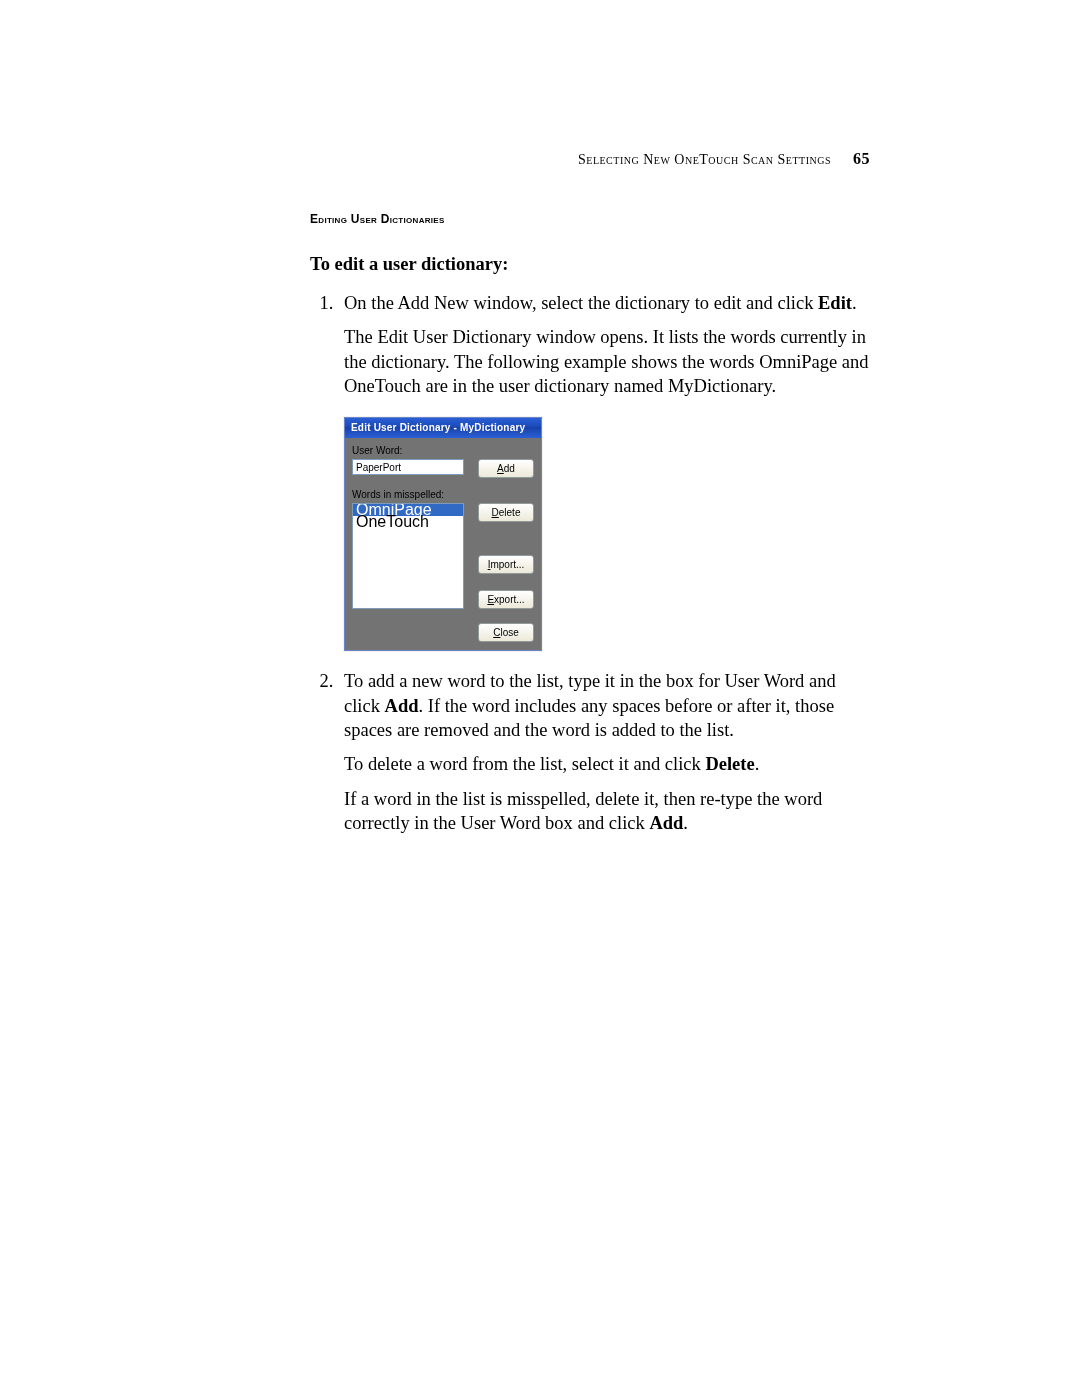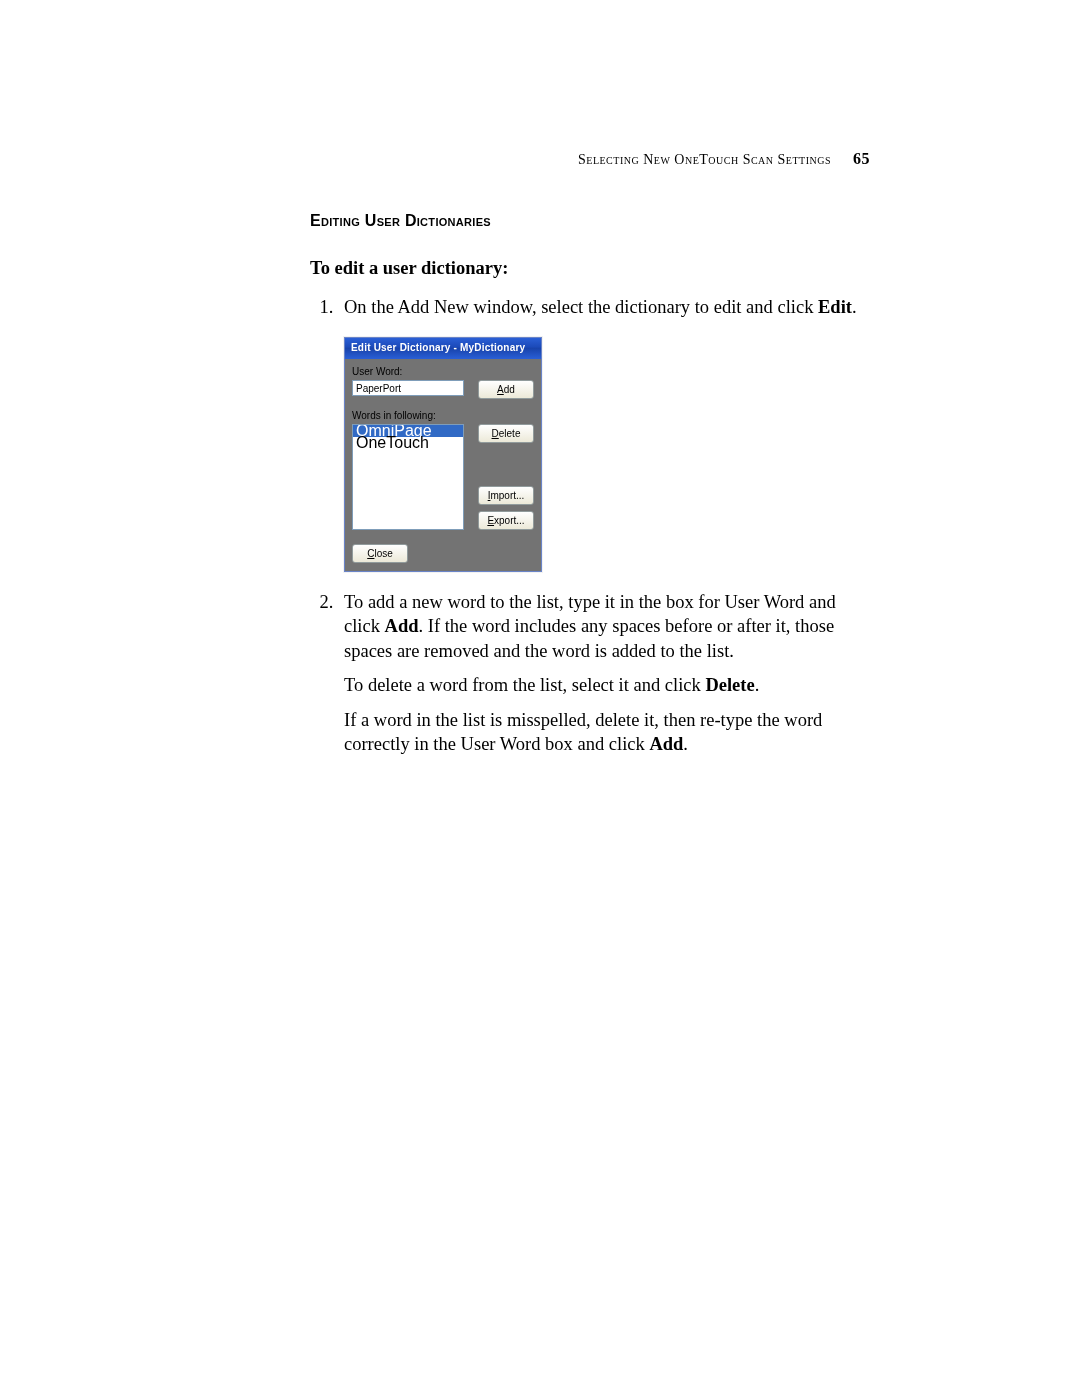--- a/index.html
+++ b/index.html
@@ -34,21 +34,21 @@
   }
   .running-head .page-num {
     font-weight: bold;
     margin-left: 18px;
     font-size: 16px;
   }
   .section-title {
     font-family: Arial, Helvetica, sans-serif;
     font-weight: bold;
     font-variant: small-caps;
-    font-size: 16px;
+    font-size: 12px;
     letter-spacing: 0.3px;
     margin-bottom: 18px;
   }
   .para {
     font-size: 18.5px;
     line-height: 1.32;
     margin-bottom: 20px;
   }
   .subhead {
     font-weight: bold;
@@ -158,21 +158,21 @@
     margin-bottom: 0;
     cursor: default;
   }
   .dialog .btn-col {
     display: flex;
     flex-direction: column;
     gap: 16px;
     align-items: flex-end;
   }
   .dialog .btn-col.stack2 {
-    gap: 6px;
+    gap: 16px;
   }
   .dialog .section-gap {
     height: 6px;
   }
   .dialog .btn .ul {
     text-decoration: underline;
   }
 </style>
 </head>
 <body>
@@ -186,50 +186,51 @@
     </div>
 
     <div class="section-title">Editing User Dictionaries</div>
 
 
     <div class="subhead">To edit a user dictionary:</div>
 
     <ol class="steps">
       <li>
         <span>On the Add New window, select the dictionary to edit and click </span><span class="bold">Edit</span><span>.</span>
+        <div class="step-para">The Edit User Dictionary window opens. It lists the words currently in the dictionary. The following example shows the words OmniPage and OneTouch are in the user dictionary named MyDictionary.</div>
 
         <div class="dialog-wrap">
           <div class="dialog">
             <div class="titlebar">Edit User Dictionary - MyDictionary</div>
             <div class="body">
 
               <span class="label">User Word:</span>
               <div class="row">
                 <div class="text-input">PaperPort</div>
                 <div class="btn"><span class="ul">A</span><span>dd</span></div>
               </div>
 
               <div class="section-gap"></div>
 
-              <span class="label">Words in following:</span>
+              <span class="label">Words in misspelled:</span>
               <div class="row" style="align-items:flex-start;">
                 <div class="listbox">
                   <div class="list-item selected">OmniPage</div>
                   <div class="list-item">OneTouch</div>
                 </div>
                 <div style="display:flex;flex-direction:column;justify-content:space-between;height:106px;">
                   <div class="btn"><span class="ul">D</span><span>elete</span></div>
                   <div class="btn-col stack2">
                     <div class="btn"><span class="ul">I</span><span>mport...</span></div>
                     <div class="btn"><span class="ul">E</span><span>xport...</span></div>
                   </div>
                 </div>
               </div>
 
-              <div style="display:flex;justify-content:flex-start;margin-top:14px;">
+              <div style="display:flex;justify-content:flex-end;margin-top:14px;">
                 <div class="btn"><span class="ul">C</span><span>lose</span></div>
               </div>
 
             </div>
           </div>
         </div>
       </li>
 
       <li>
         <span>To add a new word to the list, type it in the box for User Word and click </span><span class="bold">Add</span><span>. If the word includes any spaces before or after it, those spaces are removed and the word is added to the list.</span>

